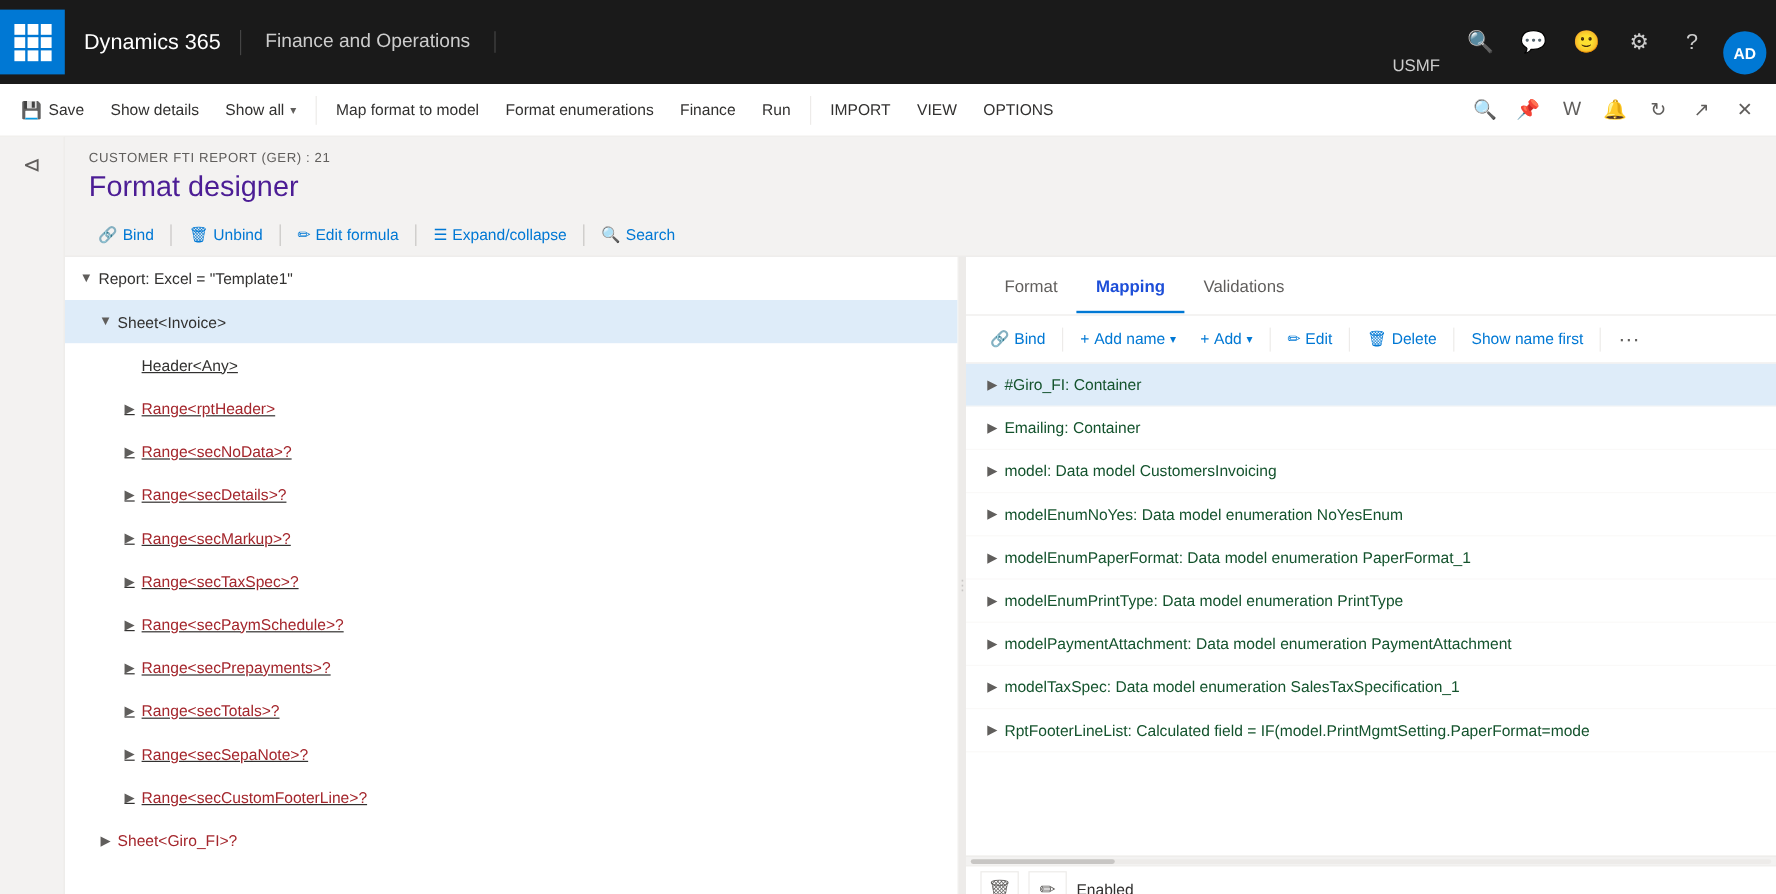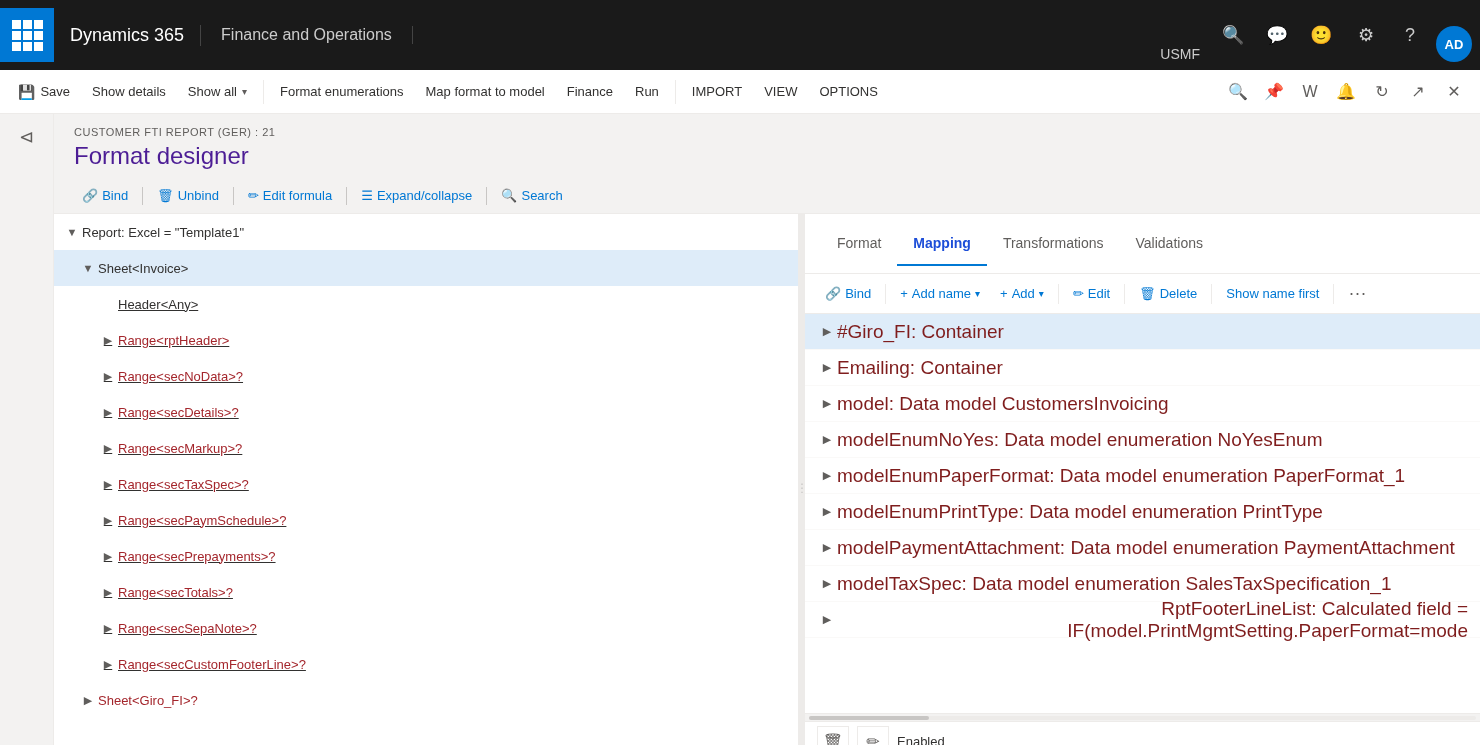--- a/index.html
+++ b/index.html
@@ -250,21 +250,21 @@
       background: #fff;
       overflow: hidden;
     }
 
     
     .tabs-bar {
       display: flex;
       align-items: center;
       border-bottom: 1px solid #edebe9;
       padding: 0 16px;
-      height: 60px;
+      height: 49px;
     }
     .tab {
       padding: 0 16px;
       height: 44px;
       display: flex;
       align-items: center;
       font-size: 14px;
       color: #605e5c;
       cursor: pointer;
       border-bottom: 2px solid transparent;
@@ -317,21 +317,21 @@
       font-size: 13px;
       color: #323130;
       border-bottom: 1px solid #faf9f8;
     }
     .rt-item.selected { background: #deecf9; }
     .rt-expand {
       width: 20px; height: 20px;
       display: flex; align-items: center; justify-content: center;
       font-size: 11px; color: #605e5c; flex-shrink: 0;
     }
-    .rt-item-text { font-size: 19px; color: #7f1d1d; text-align: right; }
+    .rt-item-text { font-size: 13px; color: #14532d; text-align: right; }
 
     
     .scroll-indicator {
       height: 8px;
       background: #f3f2f1;
       border-top: 1px solid #edebe9;
       display: flex;
       align-items: center;
       padding: 0 4px;
     }
@@ -411,24 +411,24 @@
   </button>
   <button class="cmd-btn">
     <span>Show details</span>
   </button>
   <button class="cmd-btn">
     <span>Show all</span>
     <span class="cmd-dropdown-arrow">▾</span>
   </button>
   <div class="cmd-separator"></div>
   <button class="cmd-btn">
+    <span>Map format to model</span>
+  </button>
+  <button class="cmd-btn">
     <span>Format enumerations</span>
-  </button>
-  <button class="cmd-btn">
-    <span>Map format to model</span>
   </button>
   <button class="cmd-btn">
     <span>Finance</span>
   </button>
   <button class="cmd-btn">
     <span>Run</span>
   </button>
   <div class="cmd-separator"></div>
   <button class="cmd-btn">
     <span>IMPORT</span>
@@ -554,23 +554,20 @@
       <div class="splitter">⋮</div>
 
       <div class="right-panel">
 
         <div class="tabs-bar">
           <div class="tab">
             <span>Format</span>
           </div>
           <div class="tab active">
             <span>Mapping</span>
-          </div>
-          <div class="tab">
-            <span>Transformations</span>
           </div>
           <div class="tab">
             <span>Validations</span>
           </div>
         </div>
 
         <div class="right-toolbar">
           <button class="rt-btn">
             <span class="rt-icon">🔗</span>
             <span>Bind</span>

